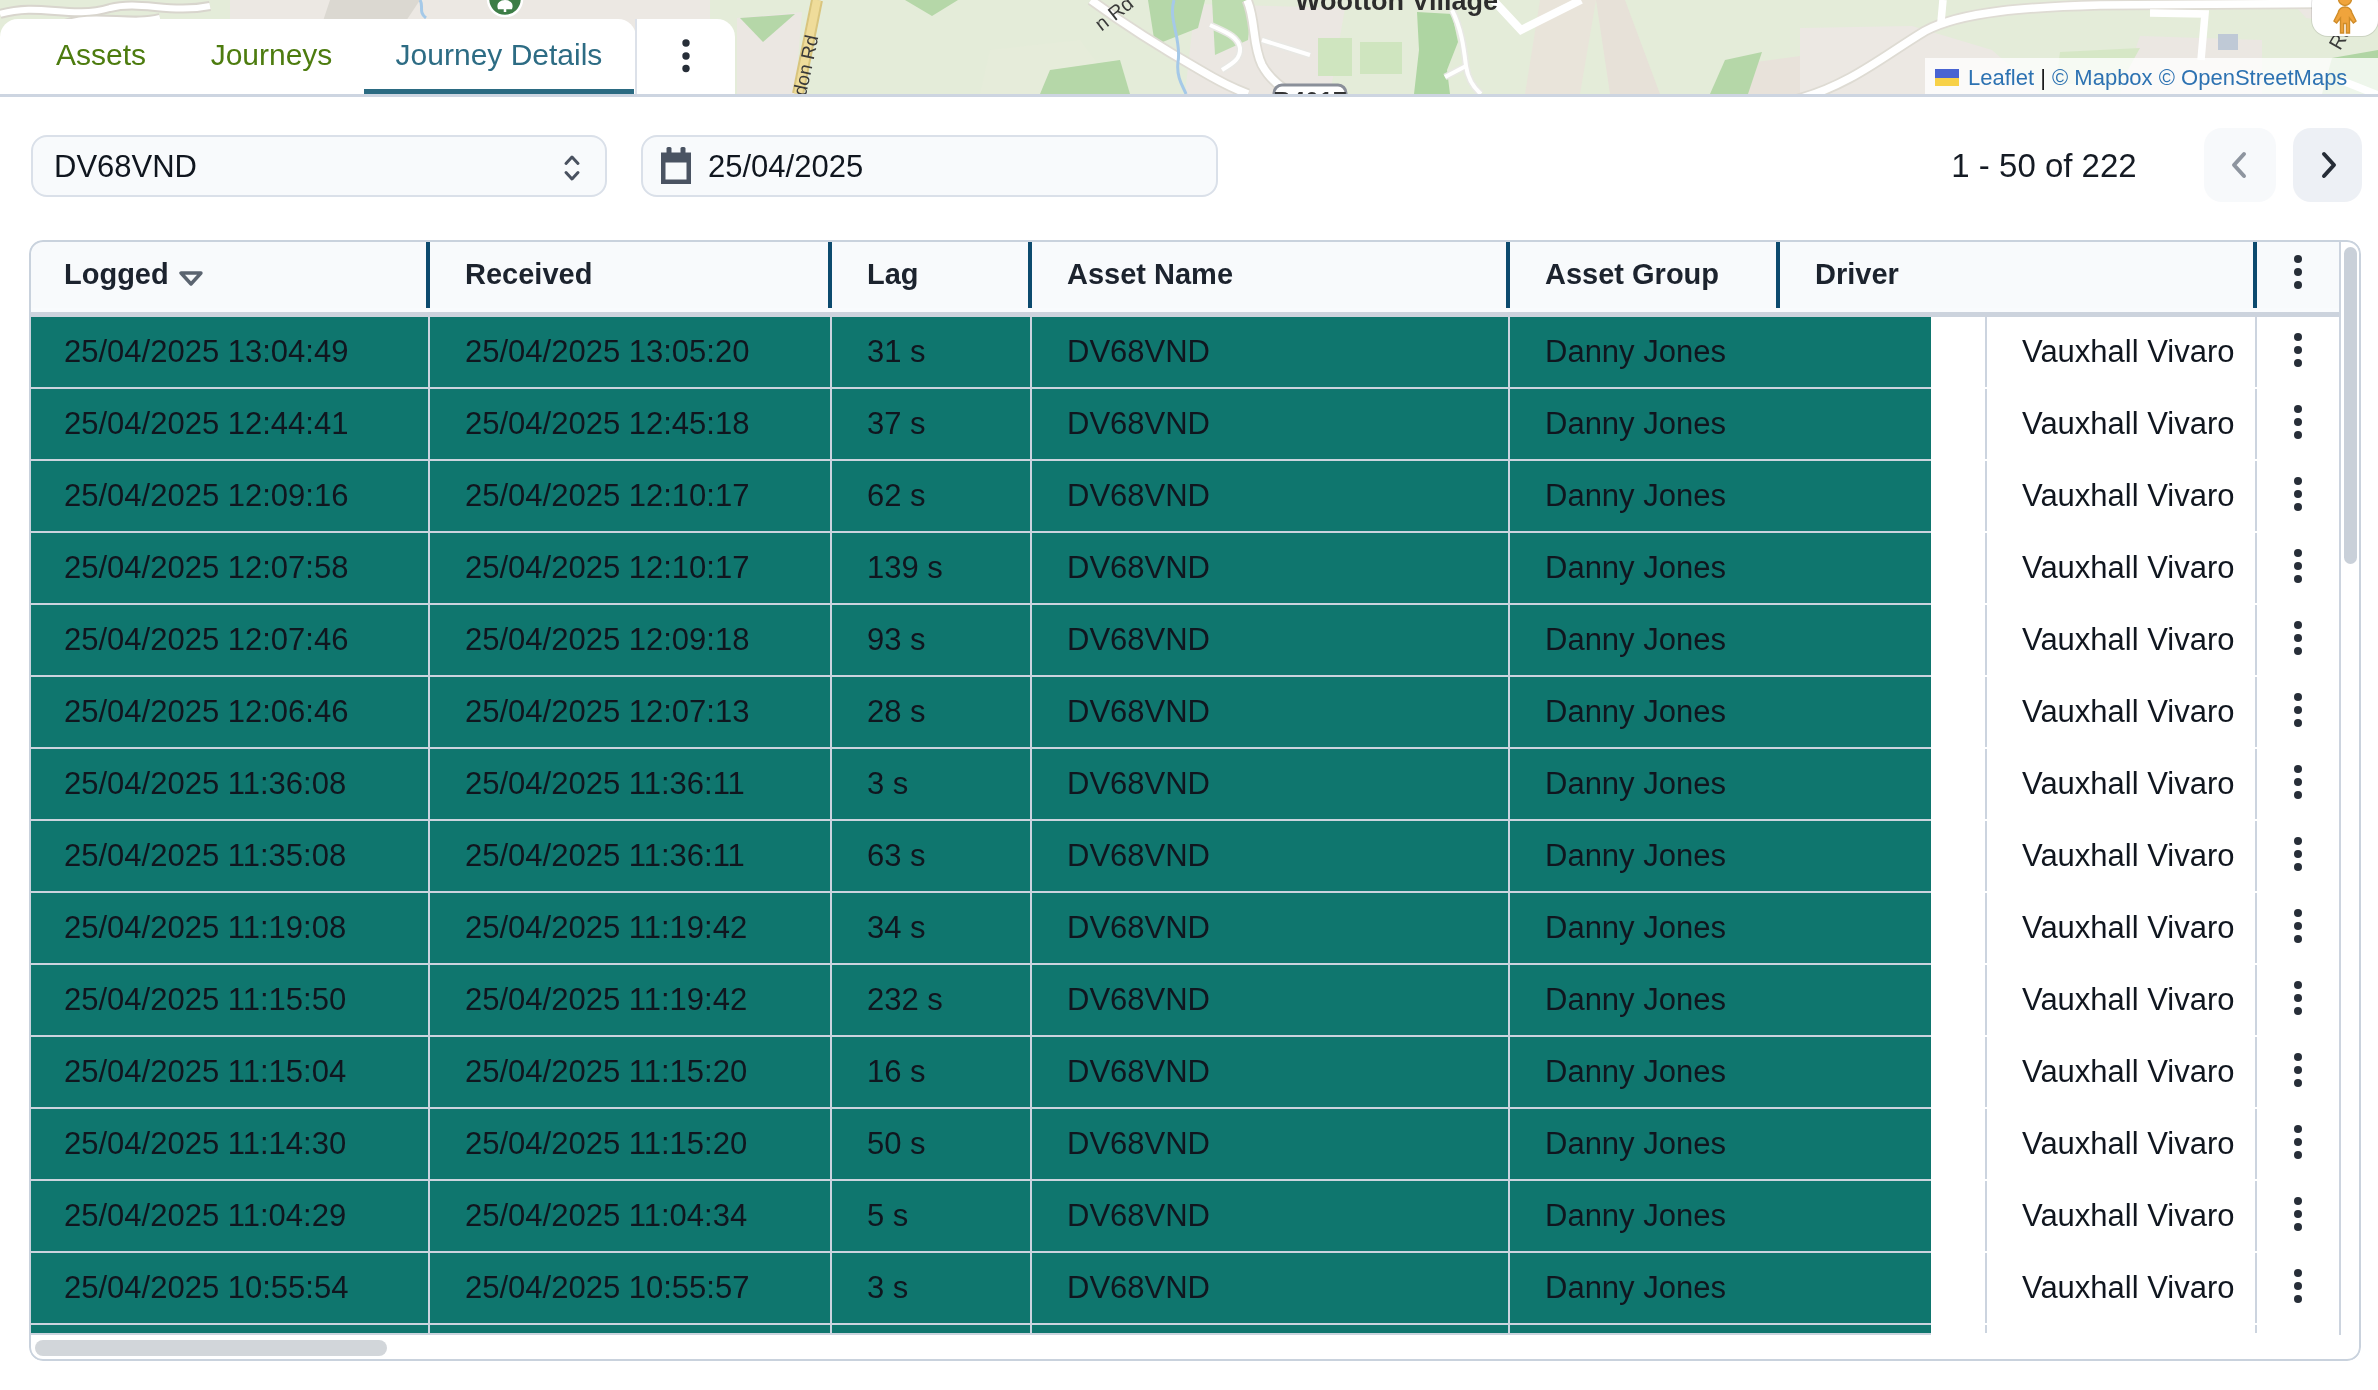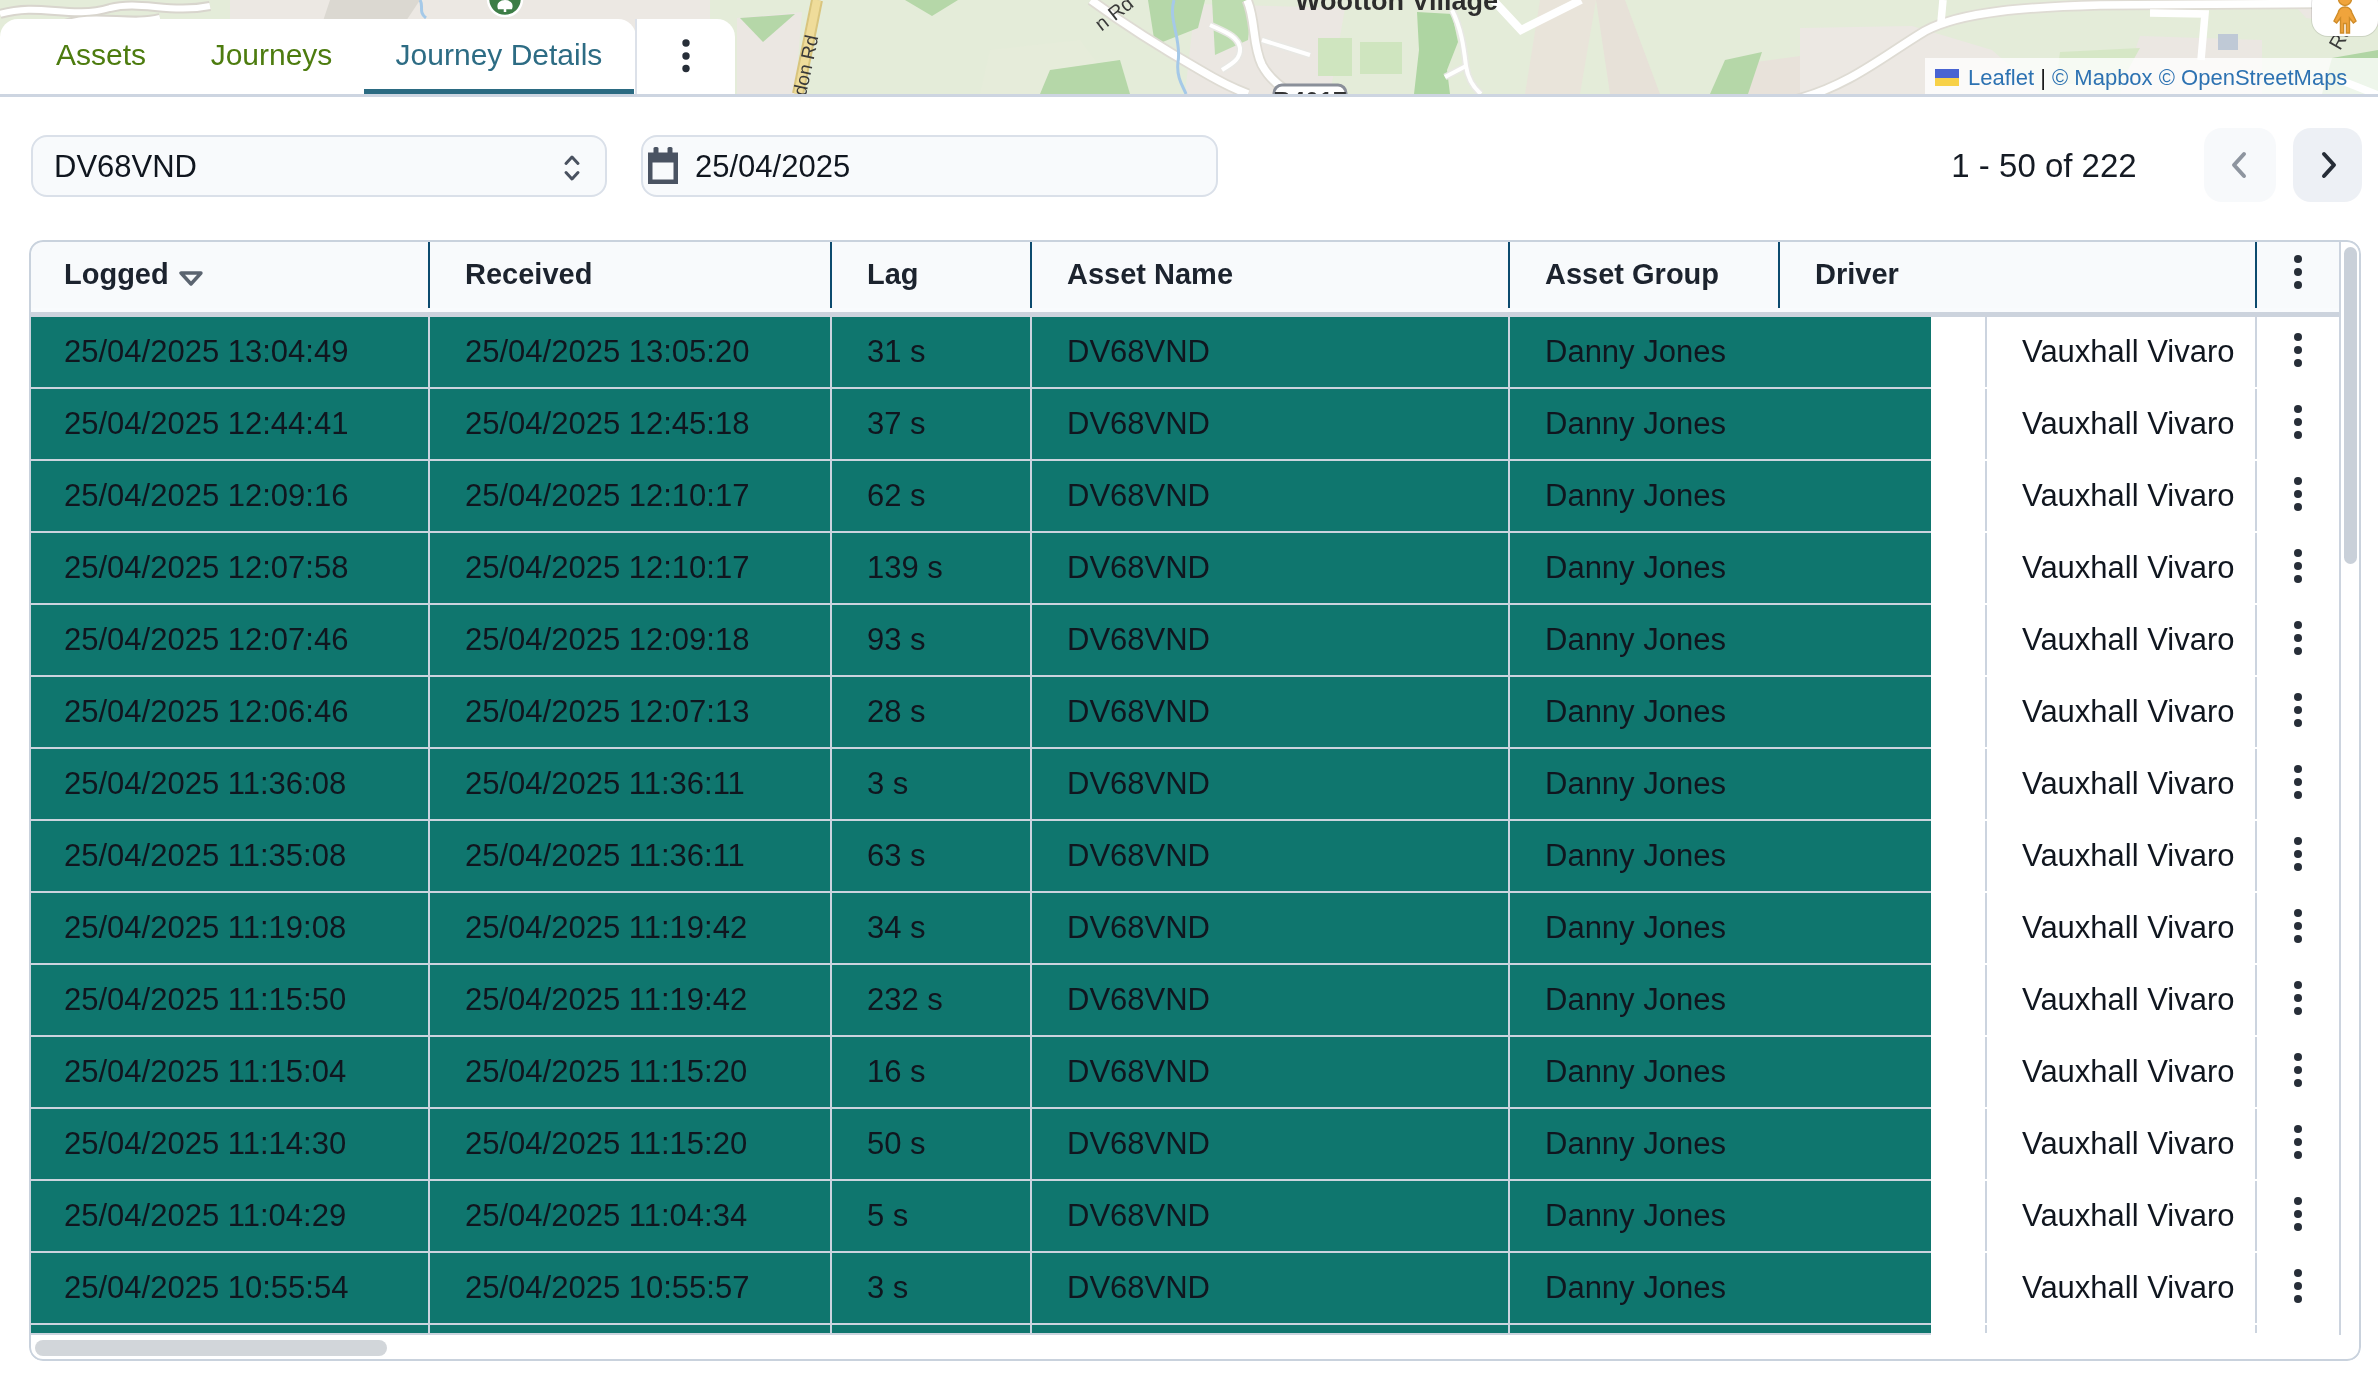--- a/index.html
+++ b/index.html
@@ -21,36 +21,36 @@
 #tab1 { left:27px;  width:148px; }
 #tab2 { left:182px; width:179px; }
 #tab3 { left:364px; width:270px; color:#2d6c84 !important;text-align:right; }
 #underline { position:absolute; left:364px; top:70px; width:270px; height:5px; background:#2b6b82; }
 #ktab { position:absolute; left:635px; top:19px; width:100px; height:75px; background:#ffffff; border-radius:0 18px 0 0; border-left:2px solid #dce1e9; display:flex; align-items:center; justify-content:center; }
 
 
 .inputbox { position:absolute; top:135px; height:62px; background:#f8fafc; border:2px solid #dae0e9; border-radius:16px; display:flex; align-items:center; }
 #selbox { left:31px; width:576px; padding-left:21px; padding-top:2px; font-size:31px; color:#10161f; }
 #selbox svg { position:absolute; right:24px; top:16px; }
-#datebox { left:641px; width:577px; padding-left:3px; padding-top:2px; font-size:31px; color:#10161f; }
+#datebox { left:641px; width:577px; padding-left:16px; padding-top:2px; font-size:31px; color:#10161f; }
 #datebox svg { margin-right:15px; margin-top:-2px; }
 #pag { position:absolute; top:147px; left:1944px; width:200px; text-align:center; font-size:33px; color:#151b24; }
 .navbtn { position:absolute; top:128px; height:74px; border-radius:18px; display:flex; align-items:center; justify-content:center; }
 #prevbtn { left:2204px; width:72px; background:#f7f9fb; }
 #nextbtn { left:2293px; width:69px; background:#edf0f5; }
 
 
 #twrap { position:absolute; left:29px; top:240px; width:2332px; height:1121px; background:#ffffff; border-radius:14px; overflow:hidden; }
 #twrap .brd { position:absolute; left:0; top:0; width:2332px; height:1121px; border:2px solid #c9d2dd; border-radius:14px; pointer-events:none; z-index:40; }
 .th, .td { flex:0 0 auto; display:flex; align-items:center; padding-left:35px; overflow:hidden; }
 .c1 { width:401px; } .c2 { width:402px; } .c3 { width:200px; }
 .c4 { width:478px; } .c5 { width:477px; } .c6 { width:270px; }
 .c7 { width:82px; justify-content:center; padding-left:0; background:#ffffff; }
 #thead { position:absolute; left:0; top:0; width:2310px; height:77px; display:flex; background:#f9fbfd; border-bottom:5px solid #ccd3dd; font-weight:bold; font-size:29px; color:#1c232e; z-index:10; padding-bottom:4px; }
-.th { border-right:2px solid #0c4a6e; background:#f8fafc; }
+.th { border-right:4px solid #0c4a6e; background:#f8fafc; }
 .th:last-child { border-right:none; }
 #tbody { position:absolute; left:0; top:77px; width:2310px; }
 .tr { display:flex; width:1902px; height:72px; border-bottom:2px solid #cbd4de; background:#0f766e; }
 .tr.partial { height:10px; }
 .td { font-size:31px; color:#10161f; border-right:2px solid #ccd4df; }
 .td.c7 { border-right:none; }
 #vgut { position:absolute; left:2310px; top:0; width:22px; height:1095px; background:#ffffff; border-left:2px solid #ccd4df; z-index:20; }
 #vthumb { position:absolute; left:2315px; top:7px; width:13px; height:317px; border-radius:7px; background:#c9d0d9; z-index:21; }
 #hbar { position:absolute; left:0; top:1095px; width:2332px; height:26px; background:#ffffff; z-index:22; }
 #hthumb { position:absolute; left:6px; top:5px; width:352px; height:16px; border-radius:8px; background:#d2d6da; }

